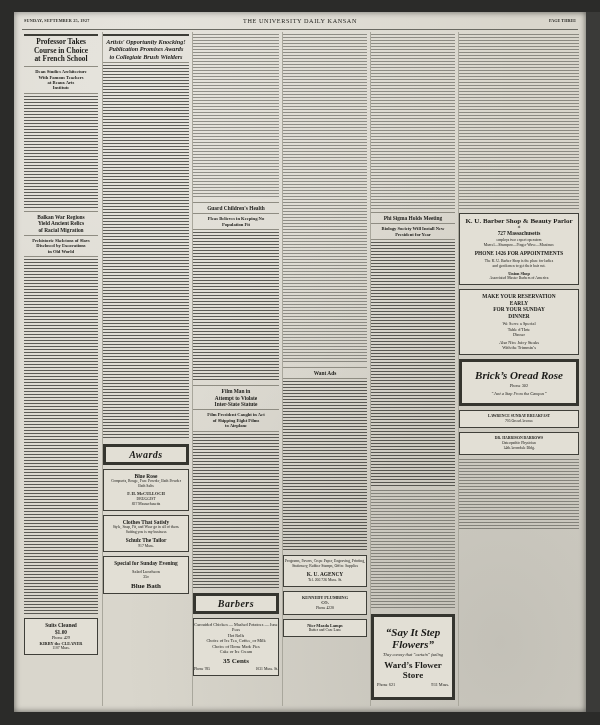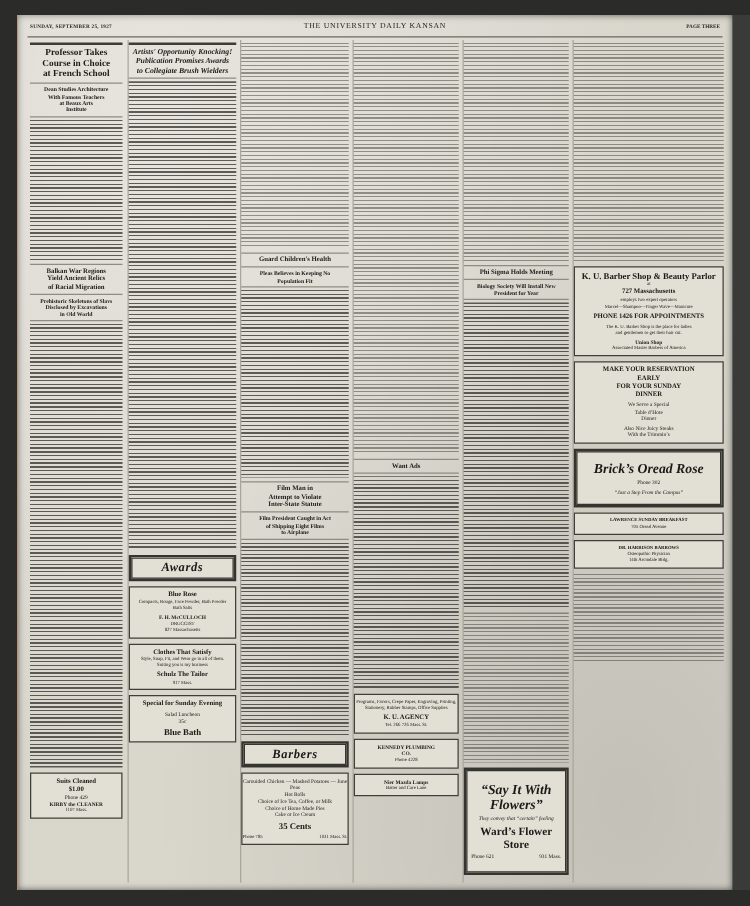--- a/index.html
+++ b/index.html
@@ -1,20 +1,20 @@
 <!DOCTYPE html>
 <html><head>
 <meta charset="utf-8">
 <style>
   html,body{margin:0;padding:0;background:#3a3a38;}
   body{width:600px;height:725px;overflow:hidden;font-family:"Liberation Serif",serif;}
 
   #page{
     position:absolute;left:0;top:0;width:572px;height:725px;
-    background:#f97316;
+    background:#1d4ed8;
     border-radius:19px;
   }
   
   #sheet{
     position:absolute;left:14px;top:12px;width:572px;height:700px;
     background:#d9d6cc;
     box-shadow:0 0 6px rgba(0,0,0,.6) inset;
     overflow:hidden;
   }
   #sheet:before{
@@ -241,21 +241,21 @@
       <div class="body light" style="height:175px"></div>
       <div class="rule thin"></div>
       <div class="hl h3">Phi Sigma Holds Meeting</div>
       <div class="rule thin"></div>
       <div class="hl h4">Biology Society Will Install New</div>
       <div class="hl h4">President for Year</div>
       <div class="rule thin"></div>
       <div class="body" style="height:245px"></div>
       <div class="body light" style="height:120px"></div>
       <div class="ad dbl" style="padding:10px 4px">
-        <div class="big">“Say It With Flowers”</div>
+        <div class="big">“Say It Step Flowers”</div>
         <div class="t3 it mt2">They convey that “certain” feeling</div>
         <div class="t1 mt2" style="font-size:9px">Ward’s Flower Store</div>
         <div class="t3 mt2" style="display:flex;justify-content:space-between">
           <span>Phone 621</span>
           <span>931 Mass.</span>
         </div>
       </div>
     </div>
 
     <div class="col c6">

